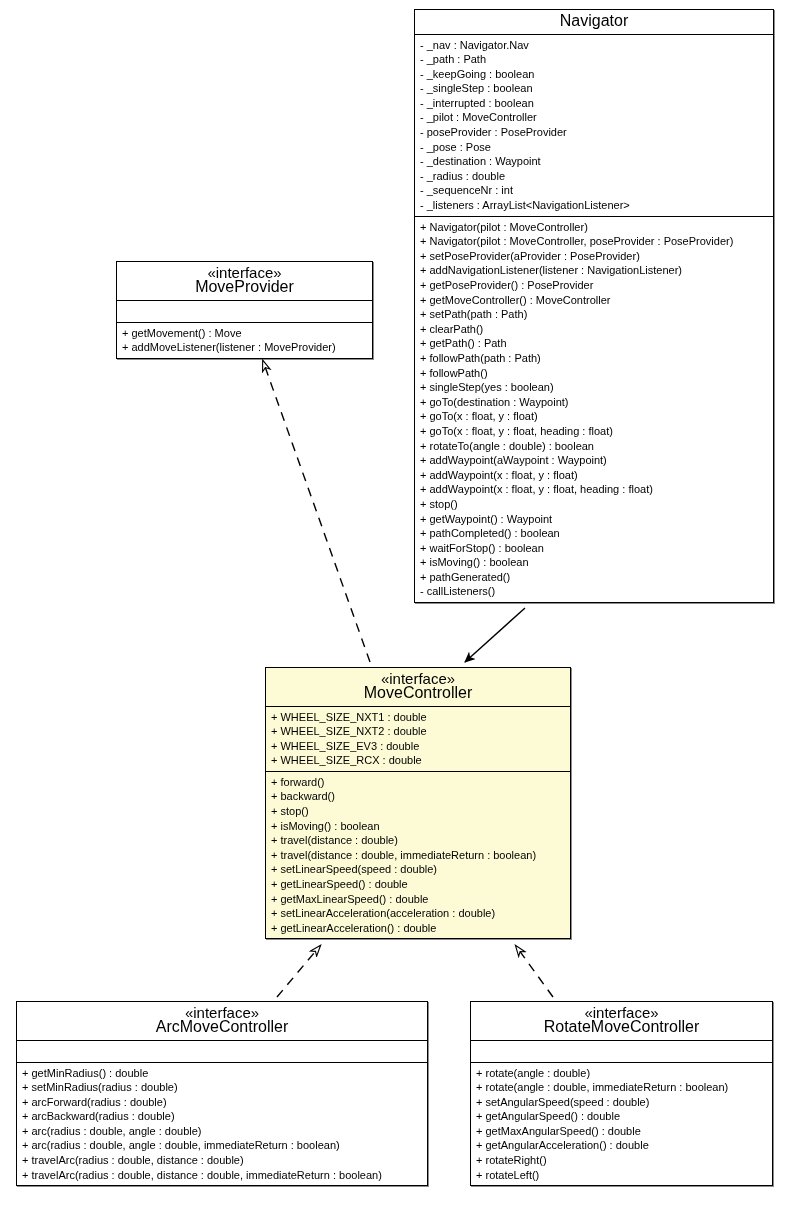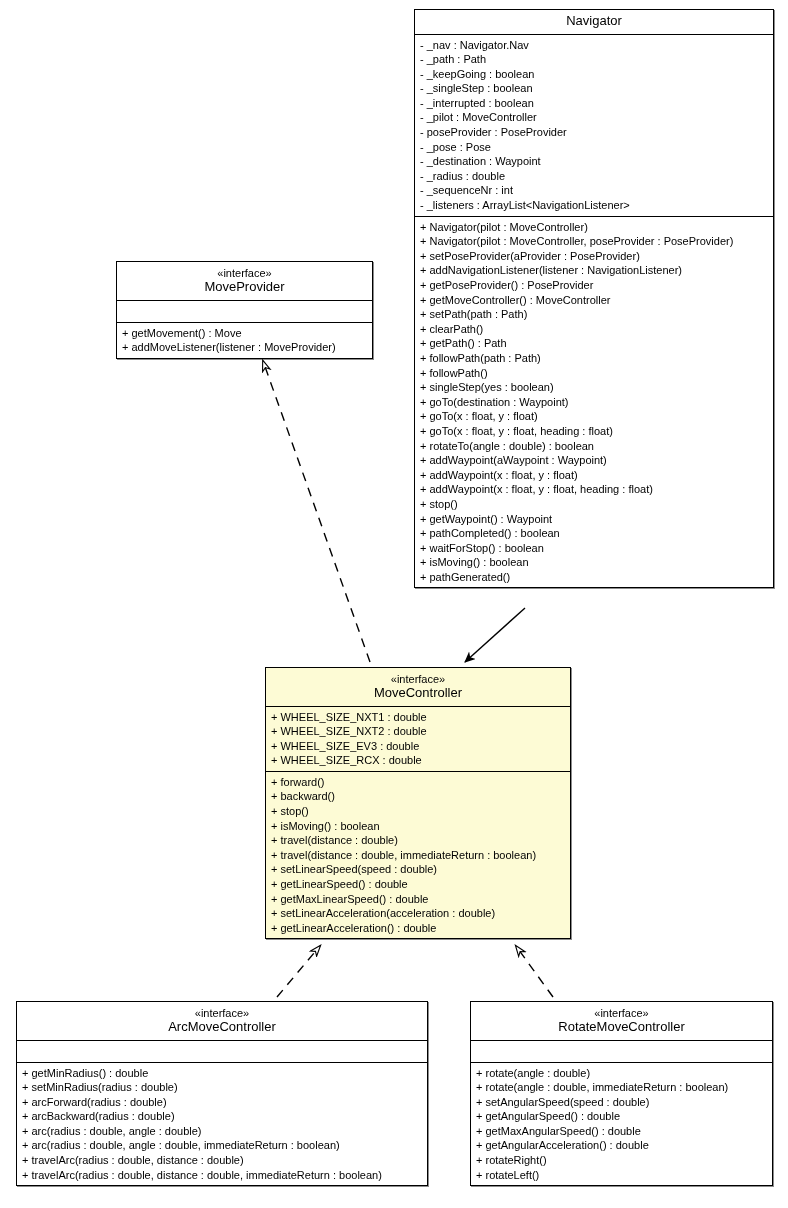--- a/index.html
+++ b/index.html
@@ -42,26 +42,26 @@
   .cls-header {
     padding: 4px 4px 5px 4px;
     text-align: center;
     font-size: 11.5px;
     line-height: 14.5px;
     color: #000;
     border-bottom: 1.6px solid #000;
   }
   .cls-stereotype {
     display: block;
-    font-size: 11px;
+    font-size: 15px;
     line-height: 14px;
   }
   .cls-name {
     display: block;
-    font-size: 13px;
+    font-size: 16px;
     line-height: 14.5px;
   }
   .cls-attrs, .cls-ops {
     padding: 3px 5px 3px 5px;
     font-size: 11px;
     line-height: 14.6px;
     color: #000;
   }
   .cls-attrs {
     border-bottom: 1.6px solid #000;
@@ -153,20 +153,21 @@
         <div class="member">+ rotateTo(angle : double) : boolean</div>
         <div class="member">+ addWaypoint(aWaypoint : Waypoint)</div>
         <div class="member">+ addWaypoint(x : float, y : float)</div>
         <div class="member">+ addWaypoint(x : float, y : float, heading : float)</div>
         <div class="member">+ stop()</div>
         <div class="member">+ getWaypoint() : Waypoint</div>
         <div class="member">+ pathCompleted() : boolean</div>
         <div class="member">+ waitForStop() : boolean</div>
         <div class="member">+ isMoving() : boolean</div>
         <div class="member">+ pathGenerated()</div>
+        <div class="member">- callListeners()</div>
       </div>
   </div>
 
   <div class="uml-class" id="class-moveprovider">
     <div class="cls-header">
       <span class="cls-stereotype">«interface»</span>
       <span class="cls-name">MoveProvider</span>
     </div>
     <div class="cls-attrs empty"></div>
     <div class="cls-ops">

